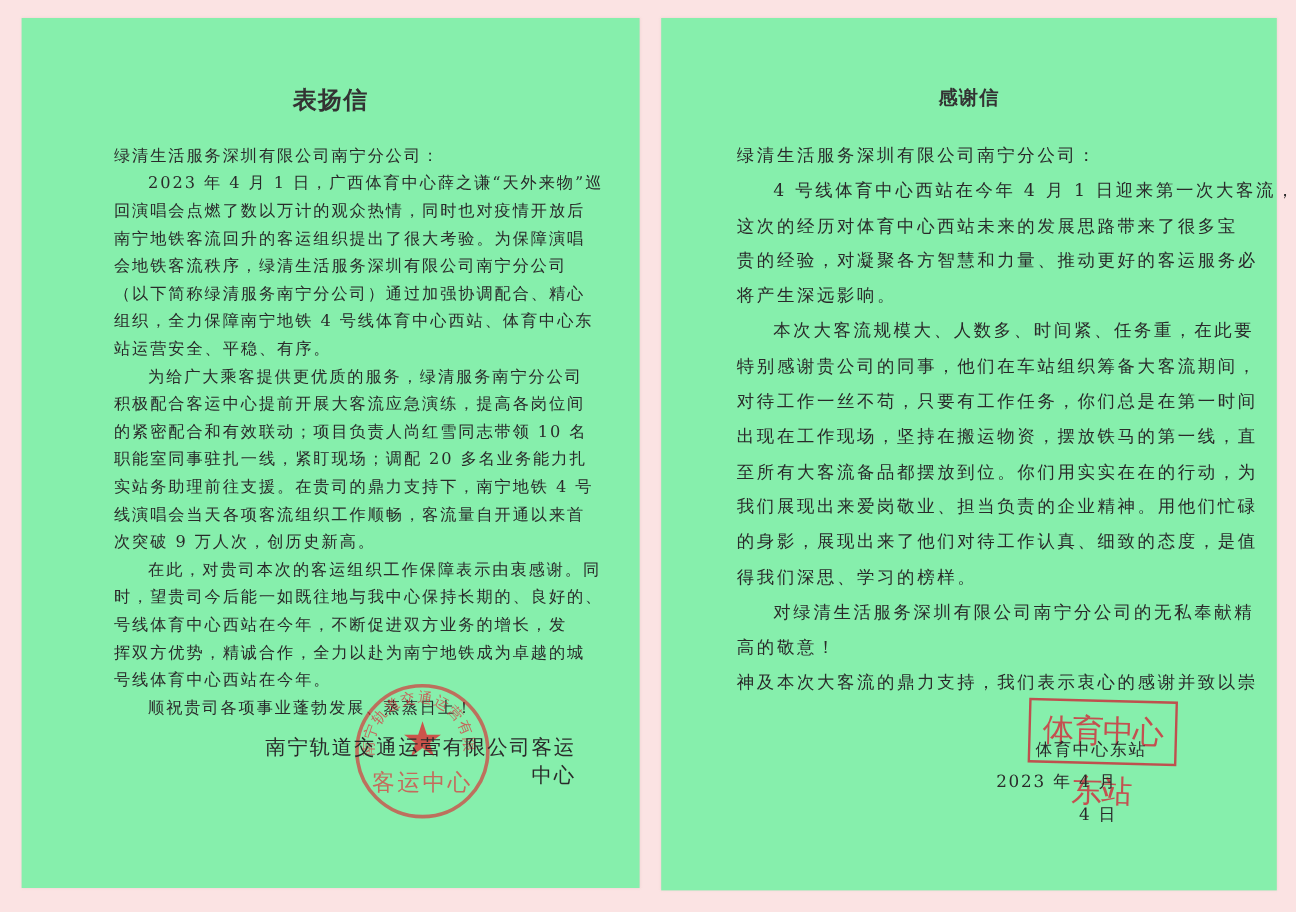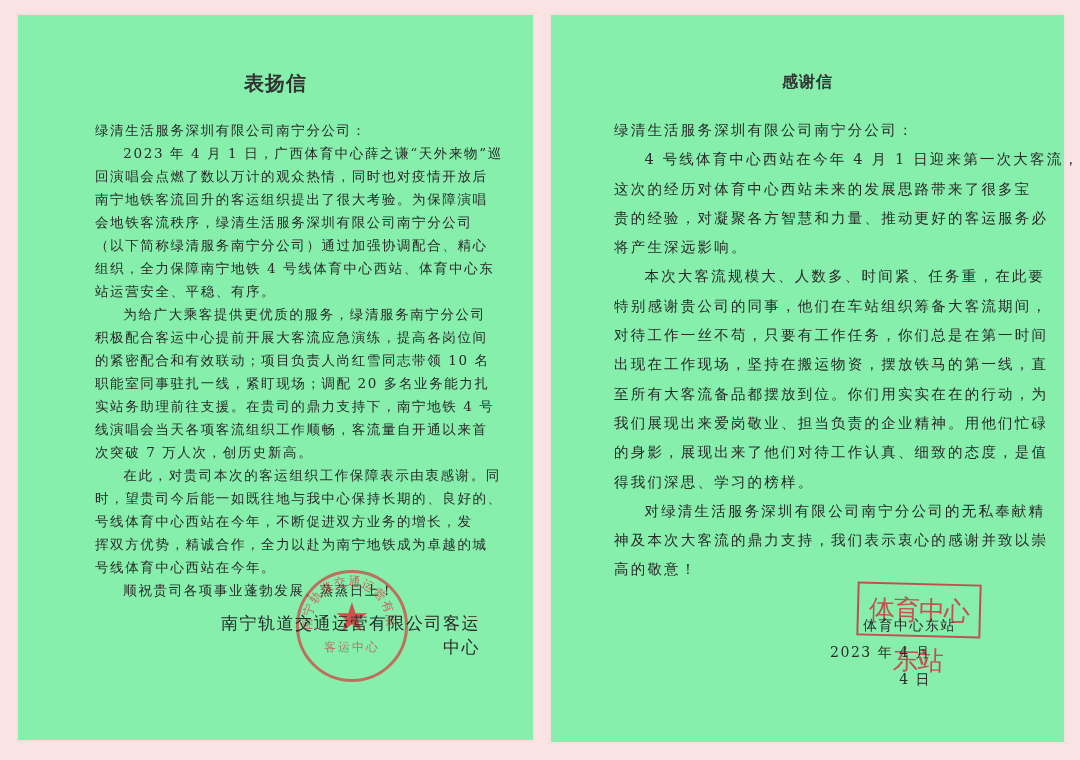--- a/index.html
+++ b/index.html
@@ -46,21 +46,21 @@
     border: 3px solid rgba(220,40,50,0.75); border-radius: 50%;
     opacity: 0.85;
   }
   .round-seal .star {
     position: absolute; left: 0; right: 0; top: 24px; text-align: center;
     color: rgba(225,35,45,0.9); font-size: 40px; line-height: 40px;
     font-family: "DejaVu Sans", sans-serif;
   }
   .round-seal .seal-bottom {
     position: absolute; left: 0; right: 0; top: 66px; text-align: center;
-    color: rgba(225,45,55,0.8); font-size: 12px; letter-spacing: 2px;
+    color: rgba(225,45,55,0.8); font-size: 19px; letter-spacing: 2px;
     font-family: "DejaVu Sans", sans-serif;
   }
   .round-seal svg { position: absolute; left: -3px; top: -3px; }
 
   
   .rect-stamp {
     position: absolute; left: 306px; top: 568px; width: 120px; height: 50px;
     border: 2px solid rgba(205,40,55,0.8);
     transform: rotate(1.5deg);
     color: rgba(210,45,60,0.82);
@@ -81,21 +81,21 @@
     <div class="line">会地铁客流秩序，绿清生活服务深圳有限公司南宁分公司</div>
     <div class="line">（以下简称绿清服务南宁分公司）通过加强协调配合、精心</div>
     <div class="line">组织，全力保障南宁地铁 4 号线体育中心西站、体育中心东</div>
     <div class="line">站运营安全、平稳、有序。</div>
     <div class="line indent">为给广大乘客提供更优质的服务，绿清服务南宁分公司</div>
     <div class="line">积极配合客运中心提前开展大客流应急演练，提高各岗位间</div>
     <div class="line">的紧密配合和有效联动；项目负责人尚红雪同志带领 10 名</div>
     <div class="line">职能室同事驻扎一线，紧盯现场；调配 20 多名业务能力扎</div>
     <div class="line">实站务助理前往支援。在贵司的鼎力支持下，南宁地铁 4 号</div>
     <div class="line">线演唱会当天各项客流组织工作顺畅，客流量自开通以来首</div>
-    <div class="line">次突破 7 万人次，创历史新高。</div>
+    <div class="line">次突破 9 万人次，创历史新高。</div>
     <div class="line indent">在此，对贵司本次的客运组织工作保障表示由衷感谢。同</div>
     <div class="line">时，望贵司今后能一如既往地与我中心保持长期的、良好的、</div>
     <div class="line">号线体育中心西站在今年，不断促进双方业务的增长，发</div>
     <div class="line">挥双方优势，精诚合作，全力以赴为南宁地铁成为卓越的城</div>
     <div class="line">号线体育中心西站在今年。</div>
     <div class="line indent">顺祝贵司各项事业蓬勃发展、蒸蒸日上！</div>
   </div>
 
   <div class="round-seal">
     <svg width="106" height="106" viewBox="0 0 106 106">
@@ -125,22 +125,22 @@
     <div class="line">将产生深远影响。</div>
     <div class="line indent">本次大客流规模大、人数多、时间紧、任务重，在此要</div>
     <div class="line">特别感谢贵公司的同事，他们在车站组织筹备大客流期间，</div>
     <div class="line">对待工作一丝不苟，只要有工作任务，你们总是在第一时间</div>
     <div class="line">出现在工作现场，坚持在搬运物资，摆放铁马的第一线，直</div>
     <div class="line">至所有大客流备品都摆放到位。你们用实实在在的行动，为</div>
     <div class="line">我们展现出来爱岗敬业、担当负责的企业精神。用他们忙碌</div>
     <div class="line">的身影，展现出来了他们对待工作认真、细致的态度，是值</div>
     <div class="line">得我们深思、学习的榜样。</div>
     <div class="line indent">对绿清生活服务深圳有限公司南宁分公司的无私奉献精</div>
+    <div class="line">高的敬意！</div>
     <div class="line">神及本次大客流的鼎力支持，我们表示衷心的感谢并致以崇</div>
-    <div class="line">高的敬意！</div>
   </div>
 
   <div class="rect-stamp">体育中心东站</div>
 
   <div class="sign-block">
     <div class="sign-name">体育中心东站</div>
     <div class="sign-date">2023 年 4 月 4 日</div>
   </div>
 </div>
 

